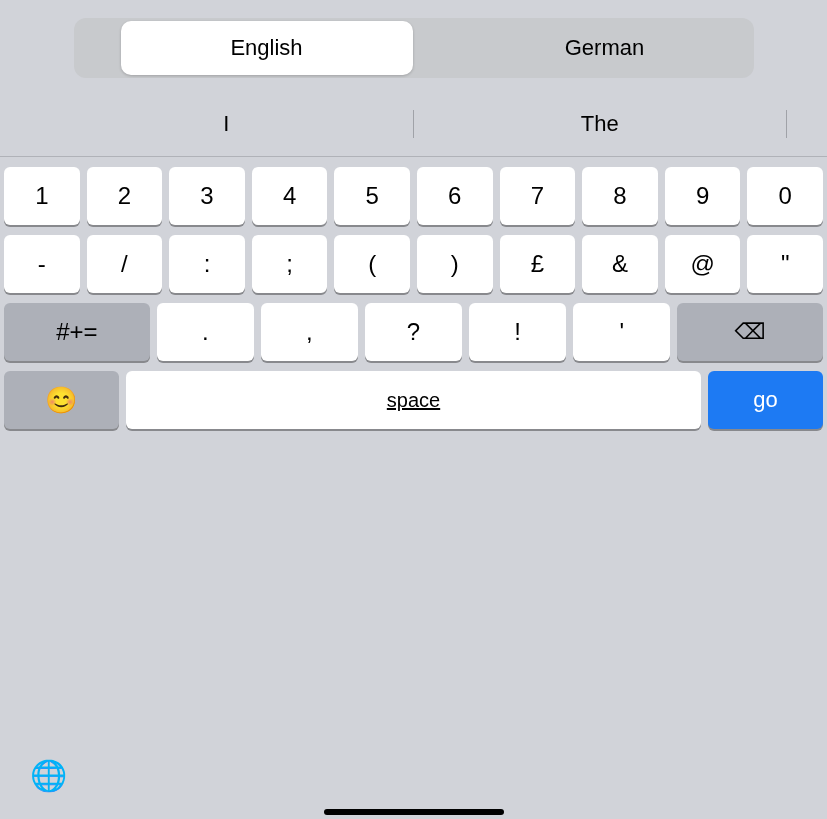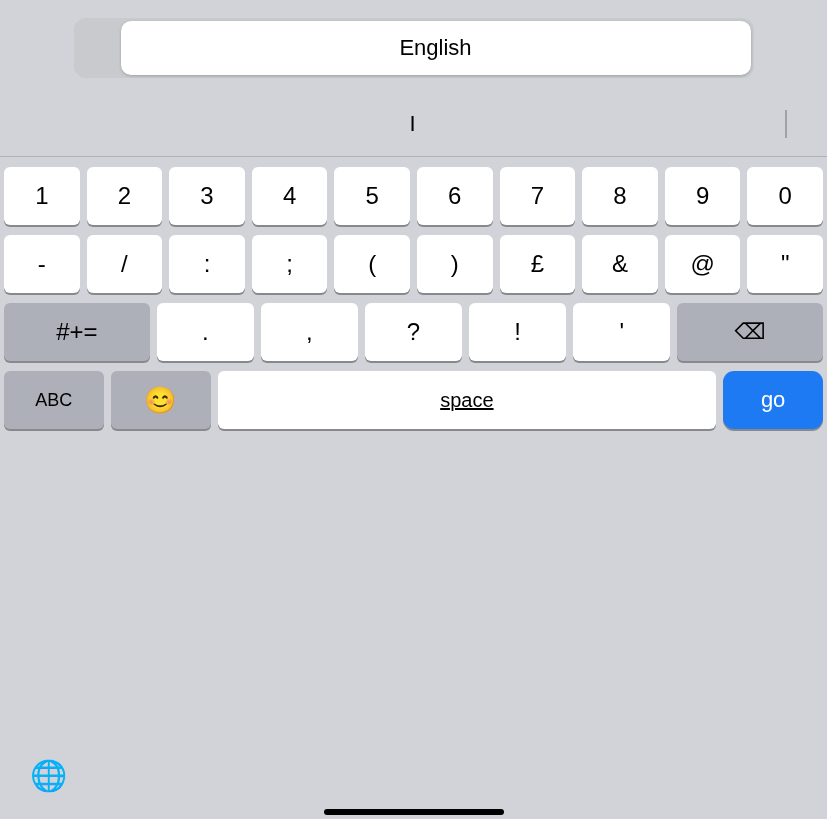--- a/index.html
+++ b/index.html
@@ -117,21 +117,20 @@
     }
 
     .key-gray {
       background: #adb0b8;
       color: #000;
     }
 
     .key-blue {
       background: #1d7af3;
       color: #ffffff;
-      border-radius: 11px;
     }
 
     .key-wide {
       flex: 1.5;
     }
 
     .key-narrow {
       flex: 0.8;
     }
 
@@ -161,25 +160,27 @@
 
     .emoji-icon {
       font-size: 26px;
     }
   </style>
 </head>
 <body>
 
 <div class="language-selector">
   <button class="lang-btn active">English</button>
+  <button class="lang-btn inactive">German</button>
 </div>
 
 <div class="suggestions-bar">
   <span class="suggestion-text">I</span>
   <div class="suggestion-divider"></div>
+  <span class="suggestion-text">The</span>
   <div class="suggestion-divider"></div>
 </div>
 
 <div class="keyboard">
 
   <div class="key-row">
     <button class="key">1</button>
     <button class="key">2</button>
     <button class="key">3</button>
     <button class="key">4</button>
@@ -210,21 +211,20 @@
     <button class="key">,</button>
     <button class="key">?</button>
     <button class="key">!</button>
     <button class="key">'</button>
     <button class="key key-gray key-wide">
       <span class="delete-icon">⌫</span>
     </button>
   </div>
 
   <div class="key-row">
-    <button class="key key-gray key-narrow" style="font-size:18px;">ABC</button>
     <button class="key key-gray key-narrow">
       <span class="emoji-icon">😊</span>
     </button>
     <button class="key key-space" style="font-size:20px;">space</button>
     <button class="key key-blue key-narrow" style="font-size:22px;">go</button>
   </div>
 
 </div>
 
 <div style="width:100%; padding: 0 30px; display:flex; align-items:center; justify-content:flex-start; background:#d1d3d9; padding-top:8px; padding-bottom:6px;">

